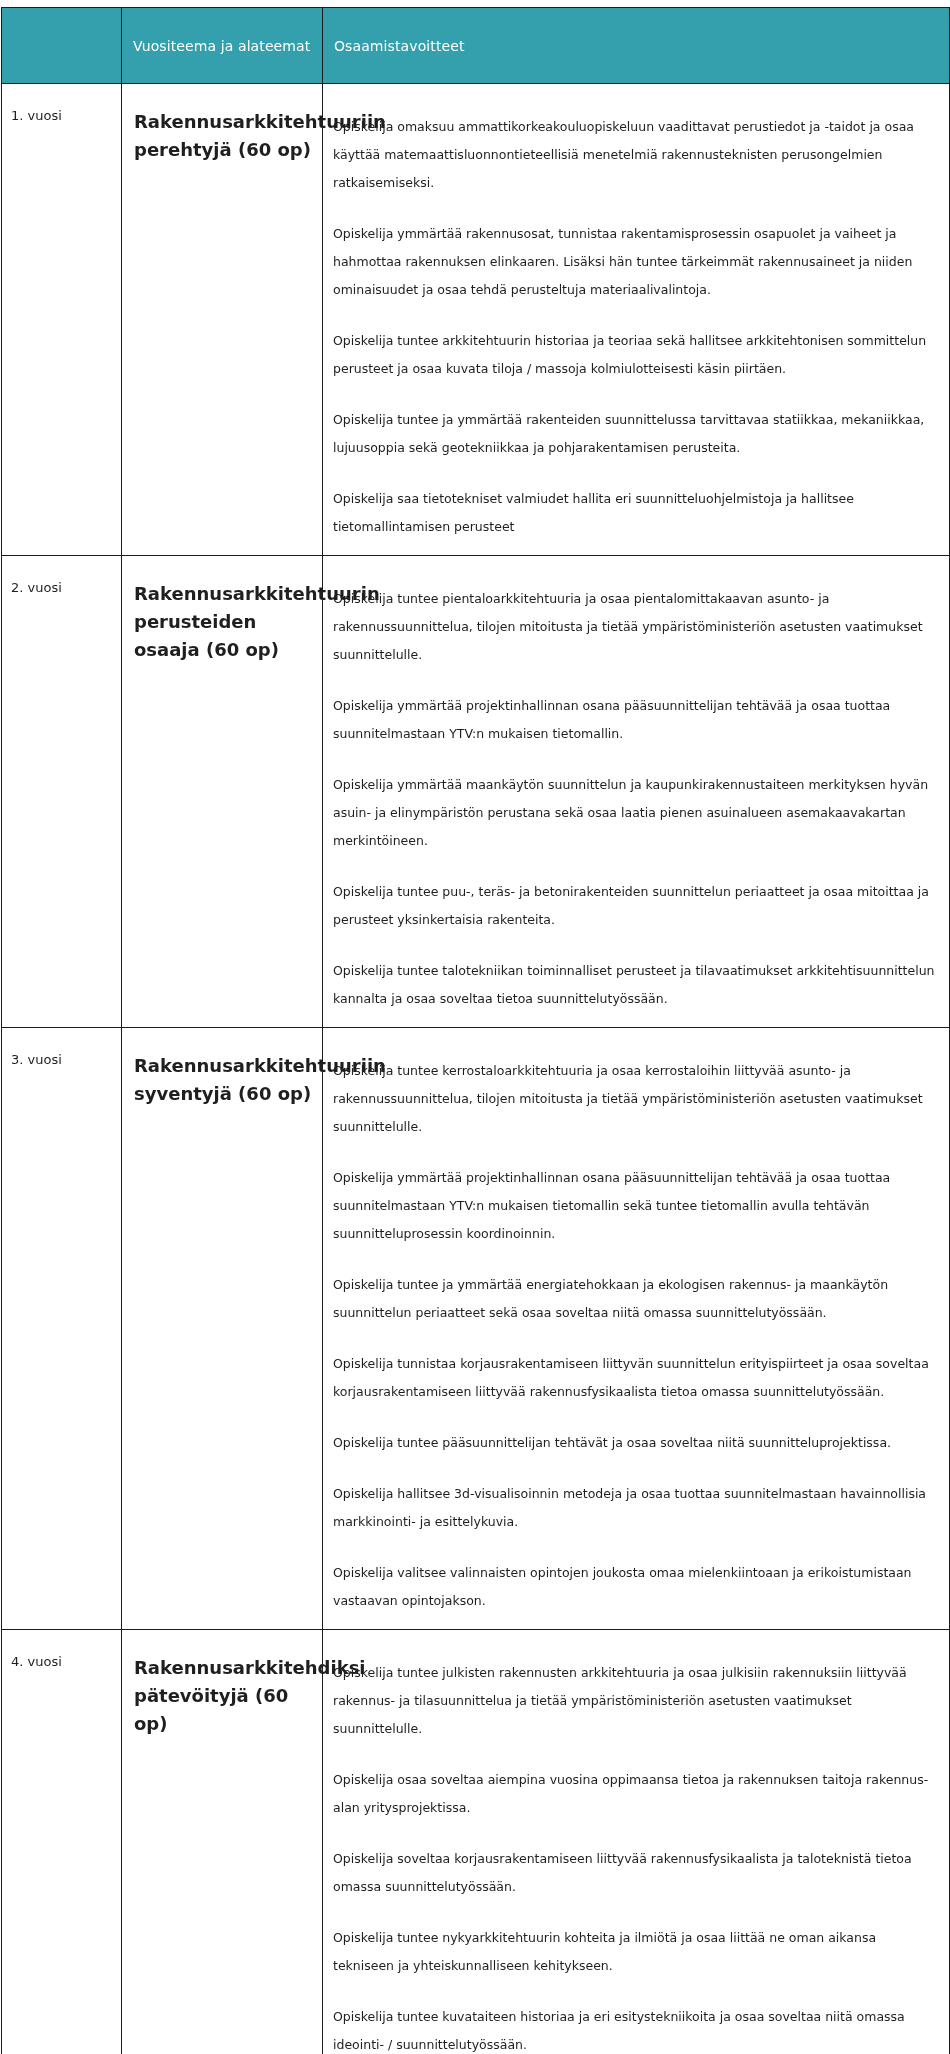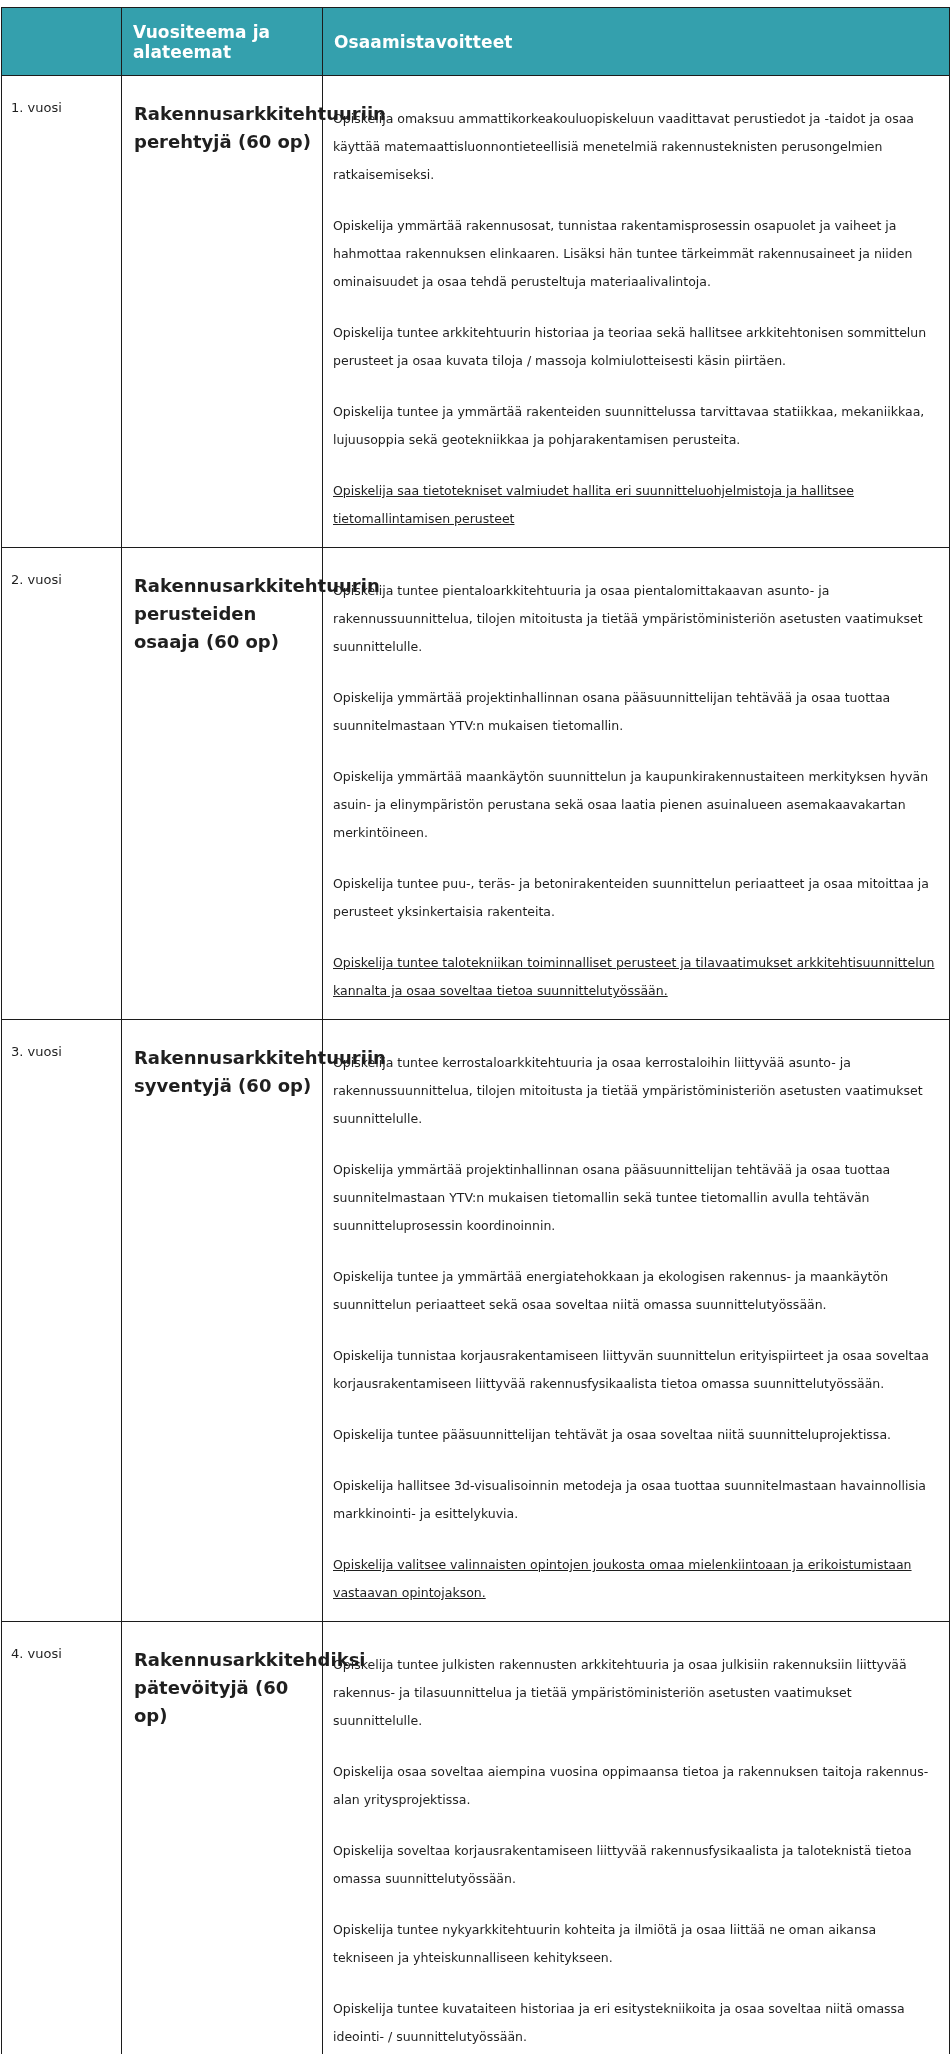--- a/index.html
+++ b/index.html
@@ -28,46 +28,46 @@
   col.c-obj{width:627px;}
   td,th{
     border:1px solid var(--border);
     vertical-align:top;
     text-align:left;
     font-size:12.5px;
   }
   thead th{
     background:var(--header-bg);
     color:var(--header-text);
-    font-weight:bold;
-    height:68px;
+    font-weight:normal;
+    height:76px;
     vertical-align:middle;
     padding:6px 8px 6px 11px;
-    font-size:17px;
+    font-size:14px;
     letter-spacing:0.1px;
   }
   td.year-cell{
     font-weight:normal;
     padding:24px 8px 12px 9px;
     font-size:13px;
   }
   td.theme-cell{
     font-weight:bold;
     padding:24px 10px 12px 12px;
     font-size:18px;
     line-height:28px;
   }
   td.obj-cell{
     padding:17px 12px 14px 10px;
   }
   td.obj-cell p{
     margin:12px 0 23px 0;
     line-height:28px;
   }
-  td.obj-cell p:last-child{margin-bottom:0;text-decoration:underline;}
+  td.obj-cell p:last-child{margin-bottom:0;}
   tr.r1 td{height:455px;}
   tr.r2 td{height:460px;}
   tr.r3 td{height:585px;}
   tr.r4 td{height:474px;}
 </style>
 </head>
 <body>
 
 <table class="curriculum">
   <colgroup>

